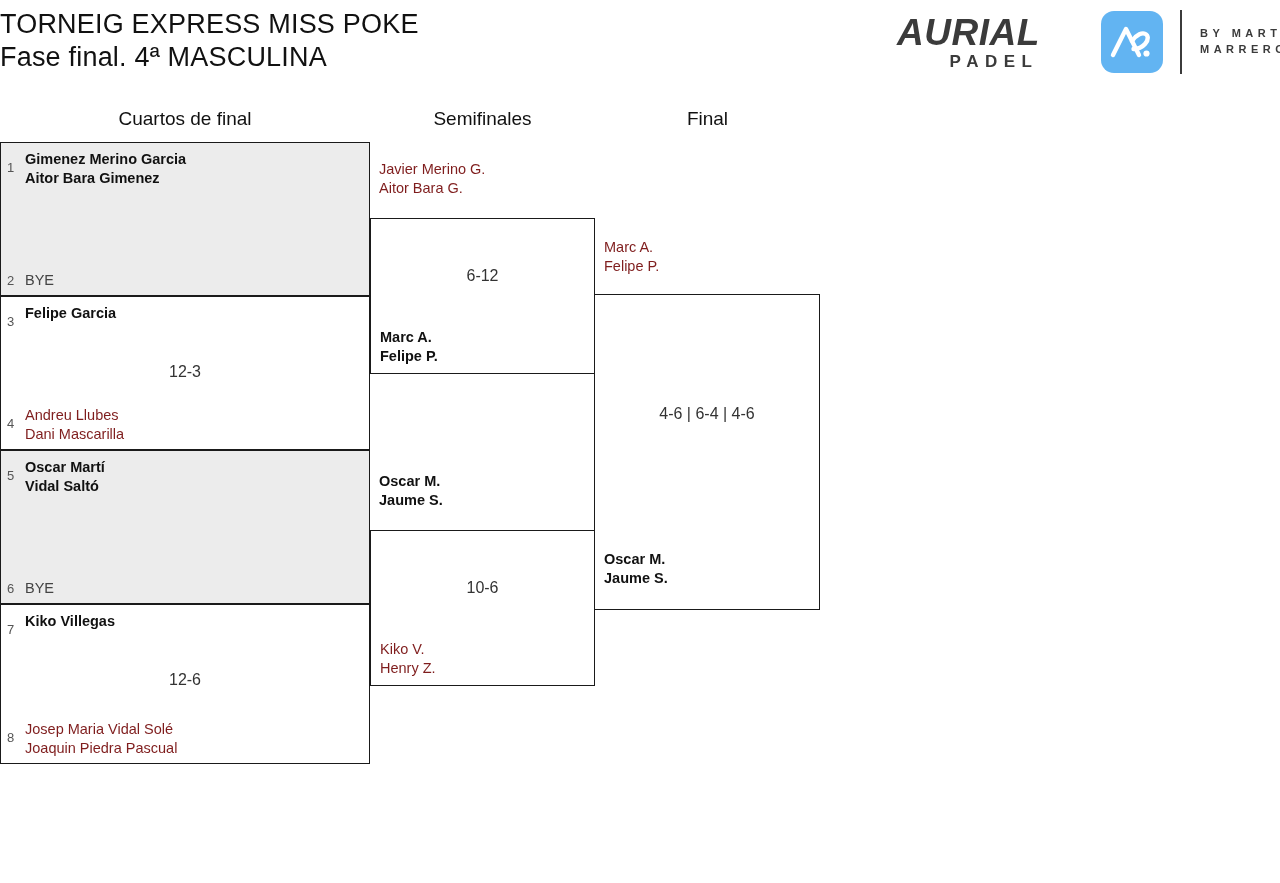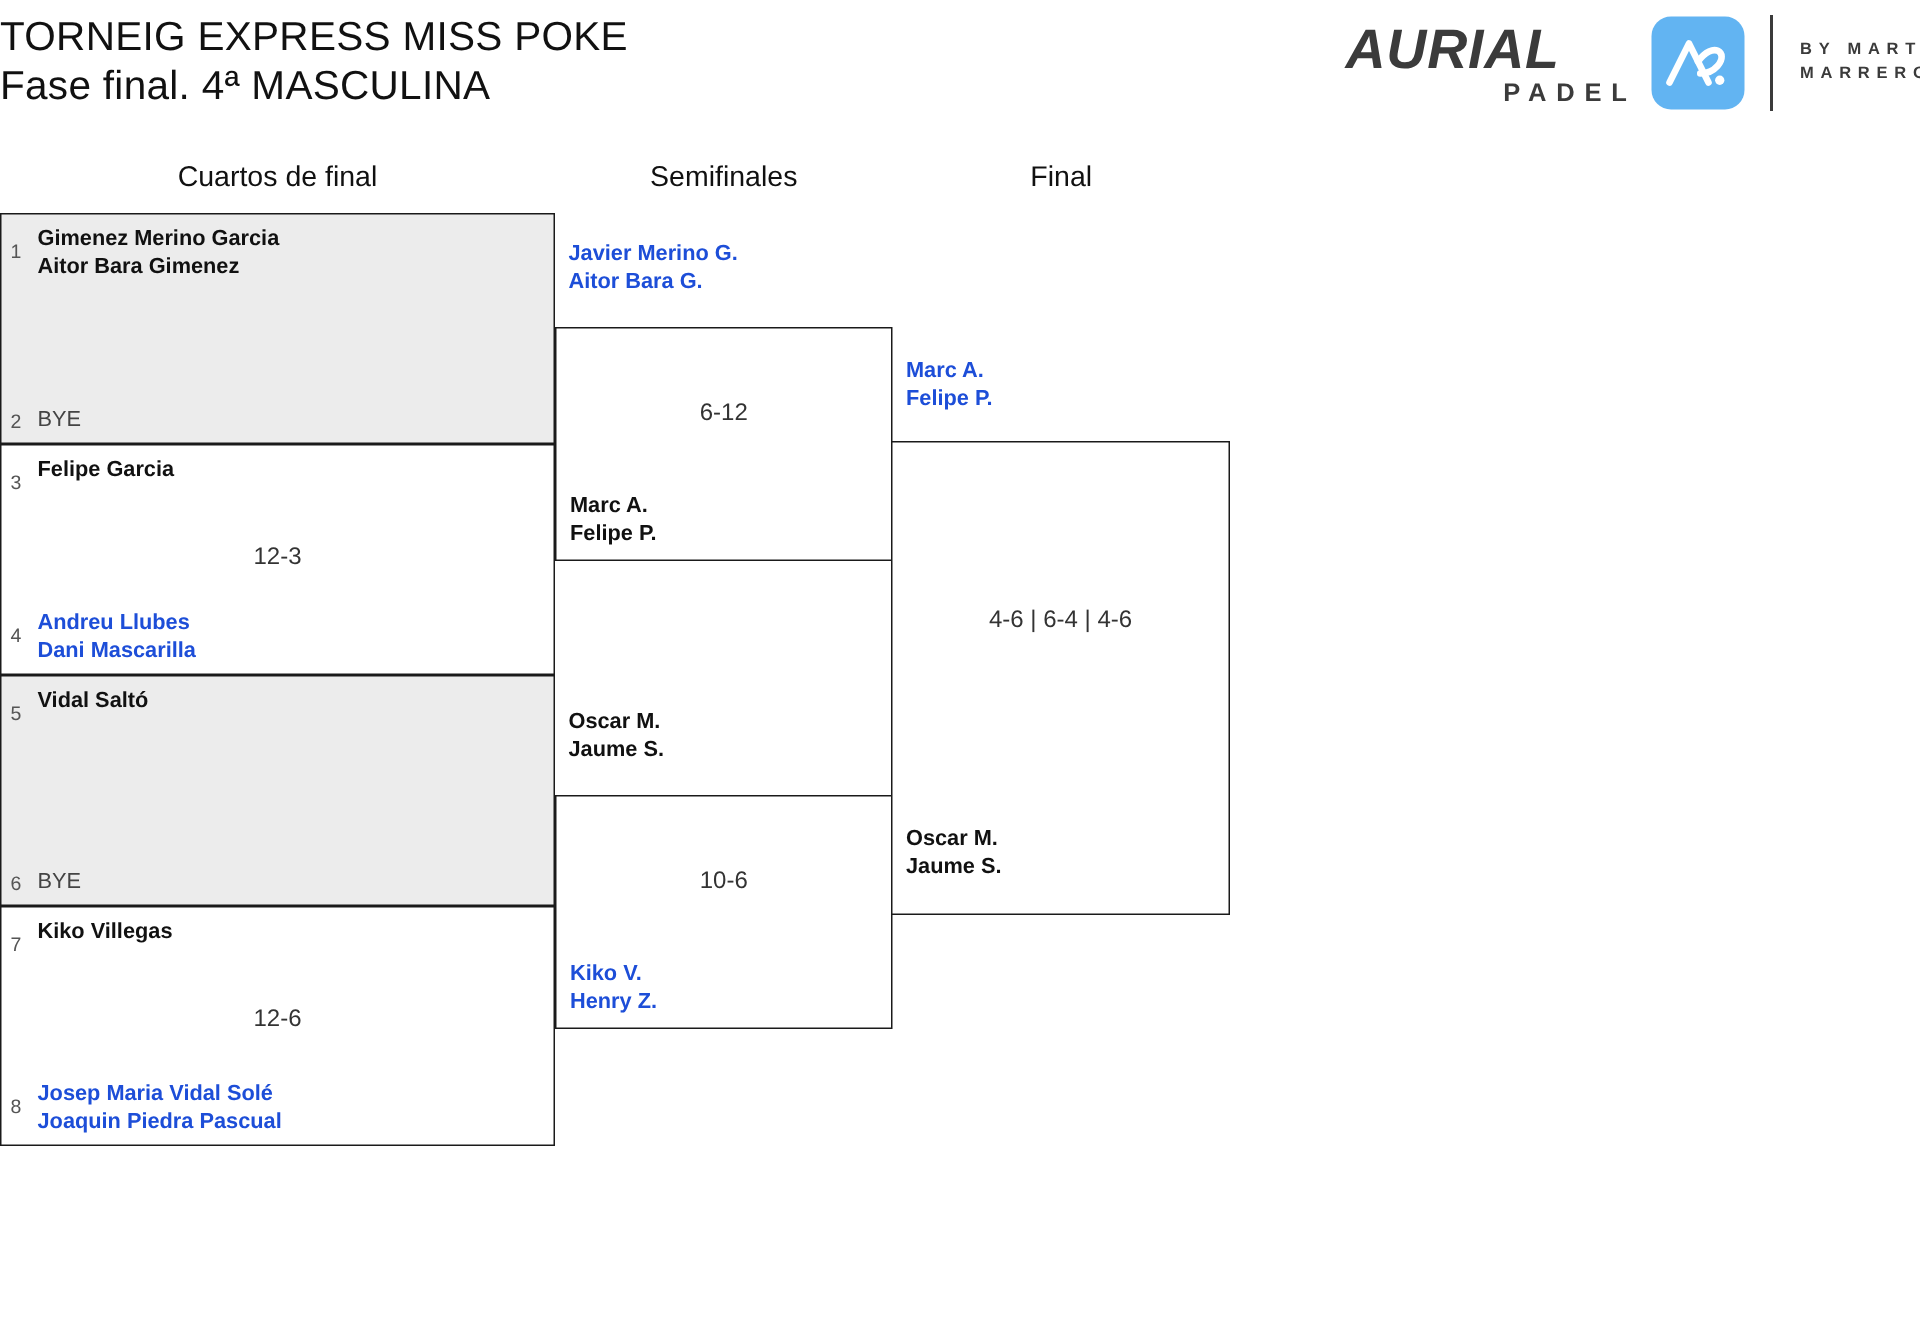--- a/index.html
+++ b/index.html
@@ -61,21 +61,21 @@
     font-style: italic;
     letter-spacing: 0.5px;
     color: #3b3b3b;
     line-height: 38px;
   }
   #logo-padel {
     font-size: 17px;
     font-weight: 700;
     letter-spacing: 6.5px;
     color: #3b3b3b;
-    text-align: right;
+    text-align: center;
     line-height: 19px;
     padding-right: 2px;
   }
   #logo-mark {
     position: absolute;
     left: 204px; top: 1px;
     width: 62px; height: 62px;
     border-radius: 13px;
     background: #62b4f2;
   }
@@ -139,22 +139,22 @@
     color: #555555;
     font-weight: 400;
     line-height: 17px;
   }
   .seed.two-line { top: 9px; }
   .seed.one-line { top: 1px; }
 
   .player {
     font-size: 14.5px;
     line-height: 18.5px;
-    color: #1d4ed8;
-    font-weight: 700;
+    color: #7f1d1d;
+    font-weight: 400;
   }
   .winner .player {
     color: #111111;
     font-weight: 700;
   }
   .bye {
     font-size: 14.5px;
     line-height: 18.5px;
     color: #444444;
   }
@@ -253,20 +253,21 @@
       <span class="seed two-line">4</span>
       <div class="player">Andreu Llubes</div>
       <div class="player">Dani Mascarilla</div>
     </div>
     <div class="score">12-3</div>
   </div>
 
   <div class="match qf shaded" id="qf3">
     <div class="slot slot-top winner">
       <span class="seed two-line">5</span>
+      <div class="player">Oscar Martí</div>
       <div class="player">Vidal Saltó</div>
     </div>
     <div class="slot slot-bottom">
       <span class="seed one-line">6</span>
       <div class="bye">BYE</div>
     </div>
     <div class="score"></div>
   </div>
 
   <div class="match qf" id="qf4">

